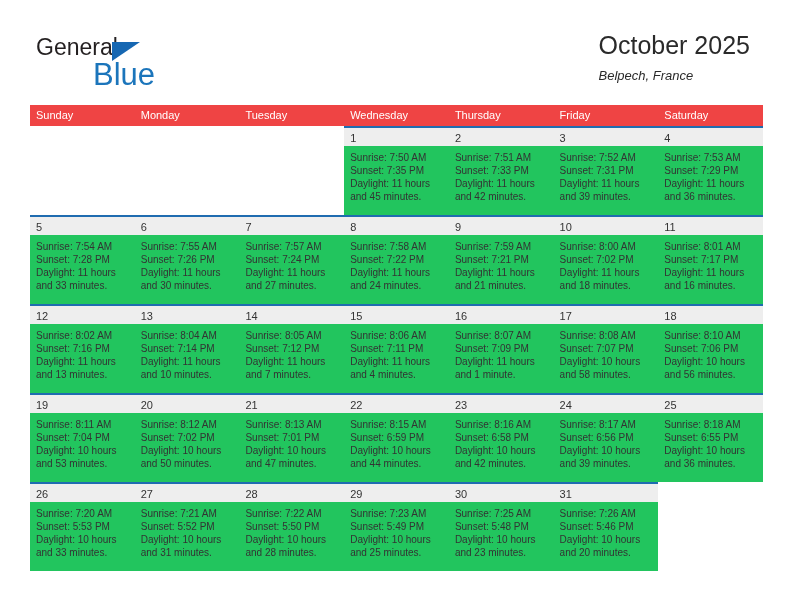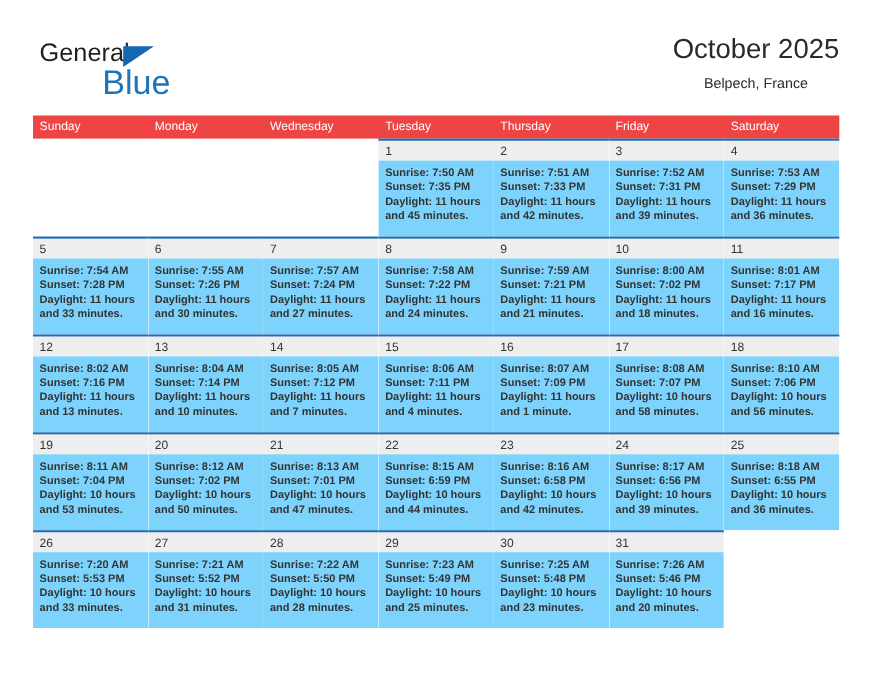--- a/index.html
+++ b/index.html
@@ -60,36 +60,37 @@
     position: absolute;
     left: 57px;
     top: 23px;
     font-size: 31px;
     color: #1b75bb;
     font-family: "Liberation Sans", sans-serif;
   }
 
   .title-block {
     position: absolute;
-    right: 0;
+    right: 13px;
     top: 0;
-    text-align: center;
+    text-align: left;
   }
   .cal-title {
     font-size: 25px;
     color: #2a2a2a;
     line-height: 30px;
     white-space: nowrap;
   }
   .cal-subtitle {
     font-size: 13px;
     color: #2a2a2a;
     line-height: 18px;
     margin-top: 7px;
     white-space: nowrap;
+    font-style: italic;
   }
 
   
   .calendar {
     position: absolute;
     left: 30px;
     top: 105px;
     width: 733px;
   }
 
@@ -131,24 +132,23 @@
     box-sizing: border-box;
     padding-left: 6px;
   }
   .day-num {
     font-size: 11px;
     color: #333333;
     line-height: 18px;
   }
   .day-body {
     padding: 5px 7px 0 6px;
-    background: #7dd3fc;
+    background: #22c55e;
     height: 69px;
     box-sizing: border-box;
-    font-weight: bold;
   }
   .day-line {
     font-size: 10px;
     line-height: 13px;
     color: #333333;
     white-space: nowrap;
   }
 </style>
 </head>
 <body>
@@ -168,22 +168,22 @@
       <div class="cal-subtitle">Belpech, France</div>
     </div>
 
   </div>
 
   <div class="calendar">
 
     <div class="weekday-row">
       <div class="weekday">Sunday</div>
       <div class="weekday">Monday</div>
+      <div class="weekday">Tuesday</div>
       <div class="weekday">Wednesday</div>
-      <div class="weekday">Tuesday</div>
       <div class="weekday">Thursday</div>
       <div class="weekday">Friday</div>
       <div class="weekday">Saturday</div>
     </div>
 
     <div id="weeks-container">
         <div class="week-row">
           <div class="day-cell empty"></div>
           <div class="day-cell empty"></div>
           <div class="day-cell empty"></div>

